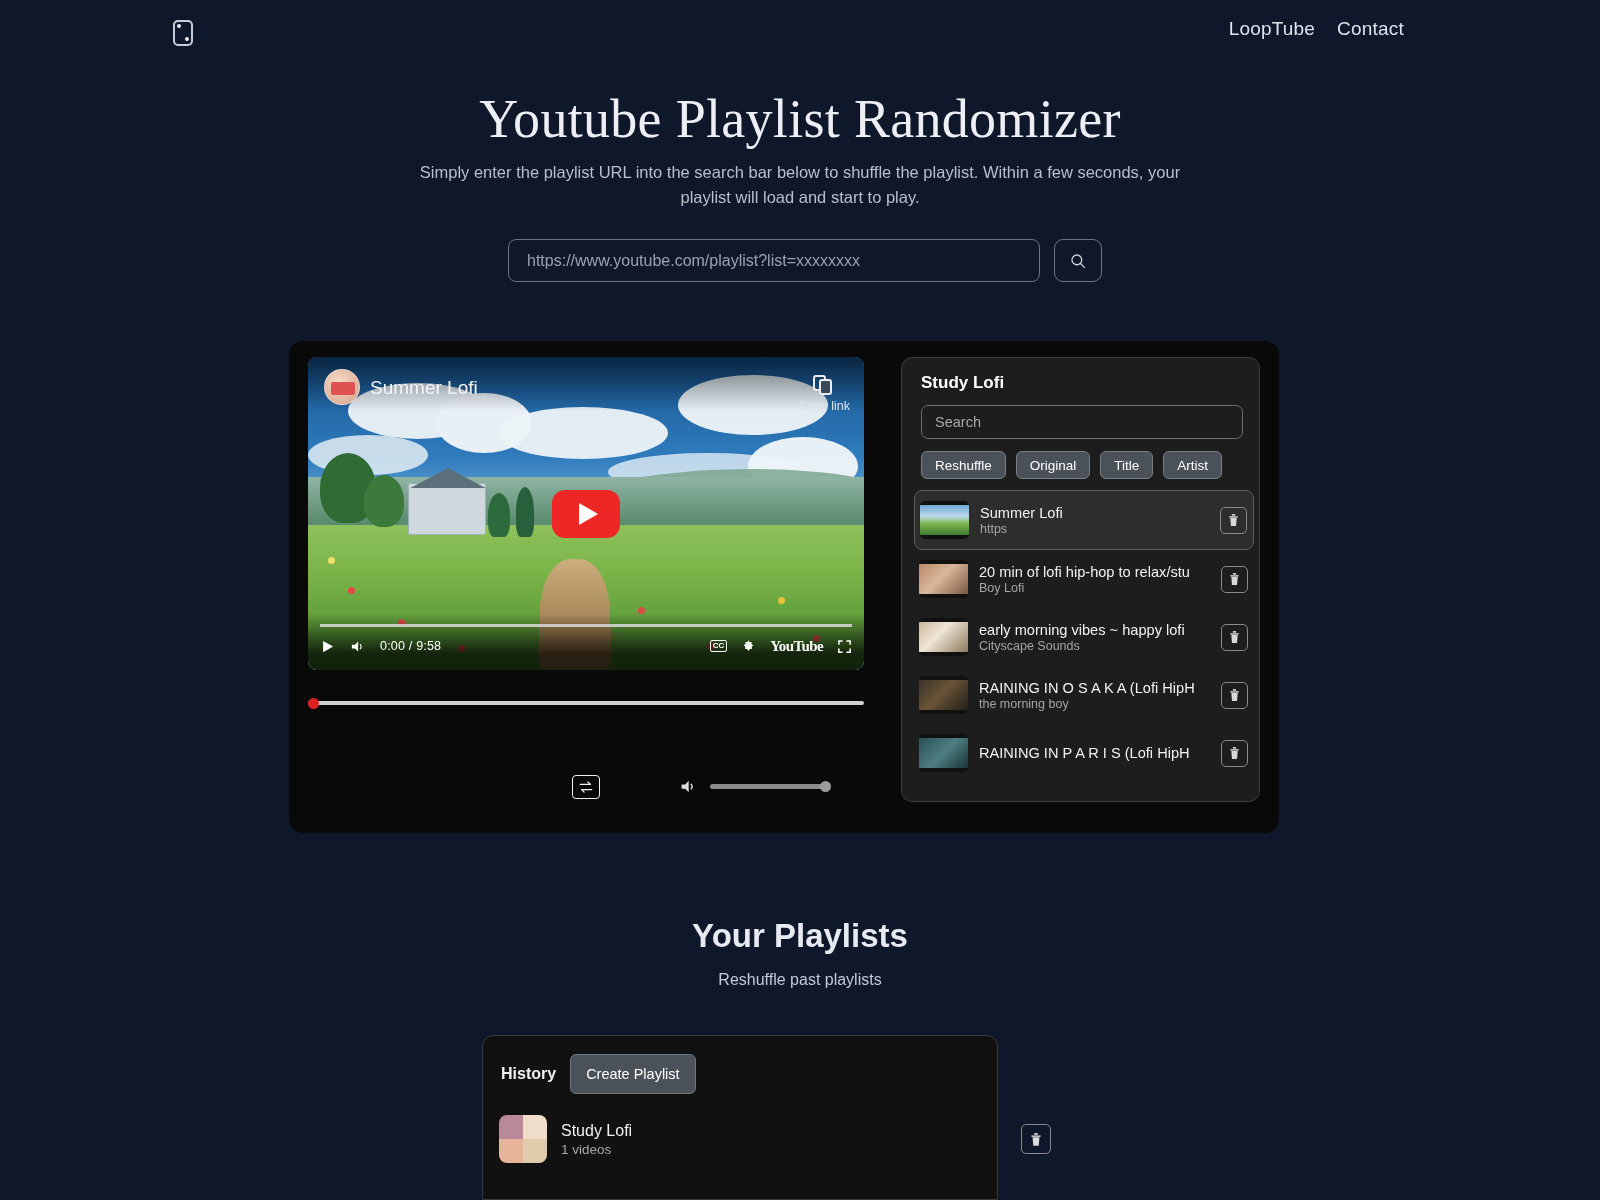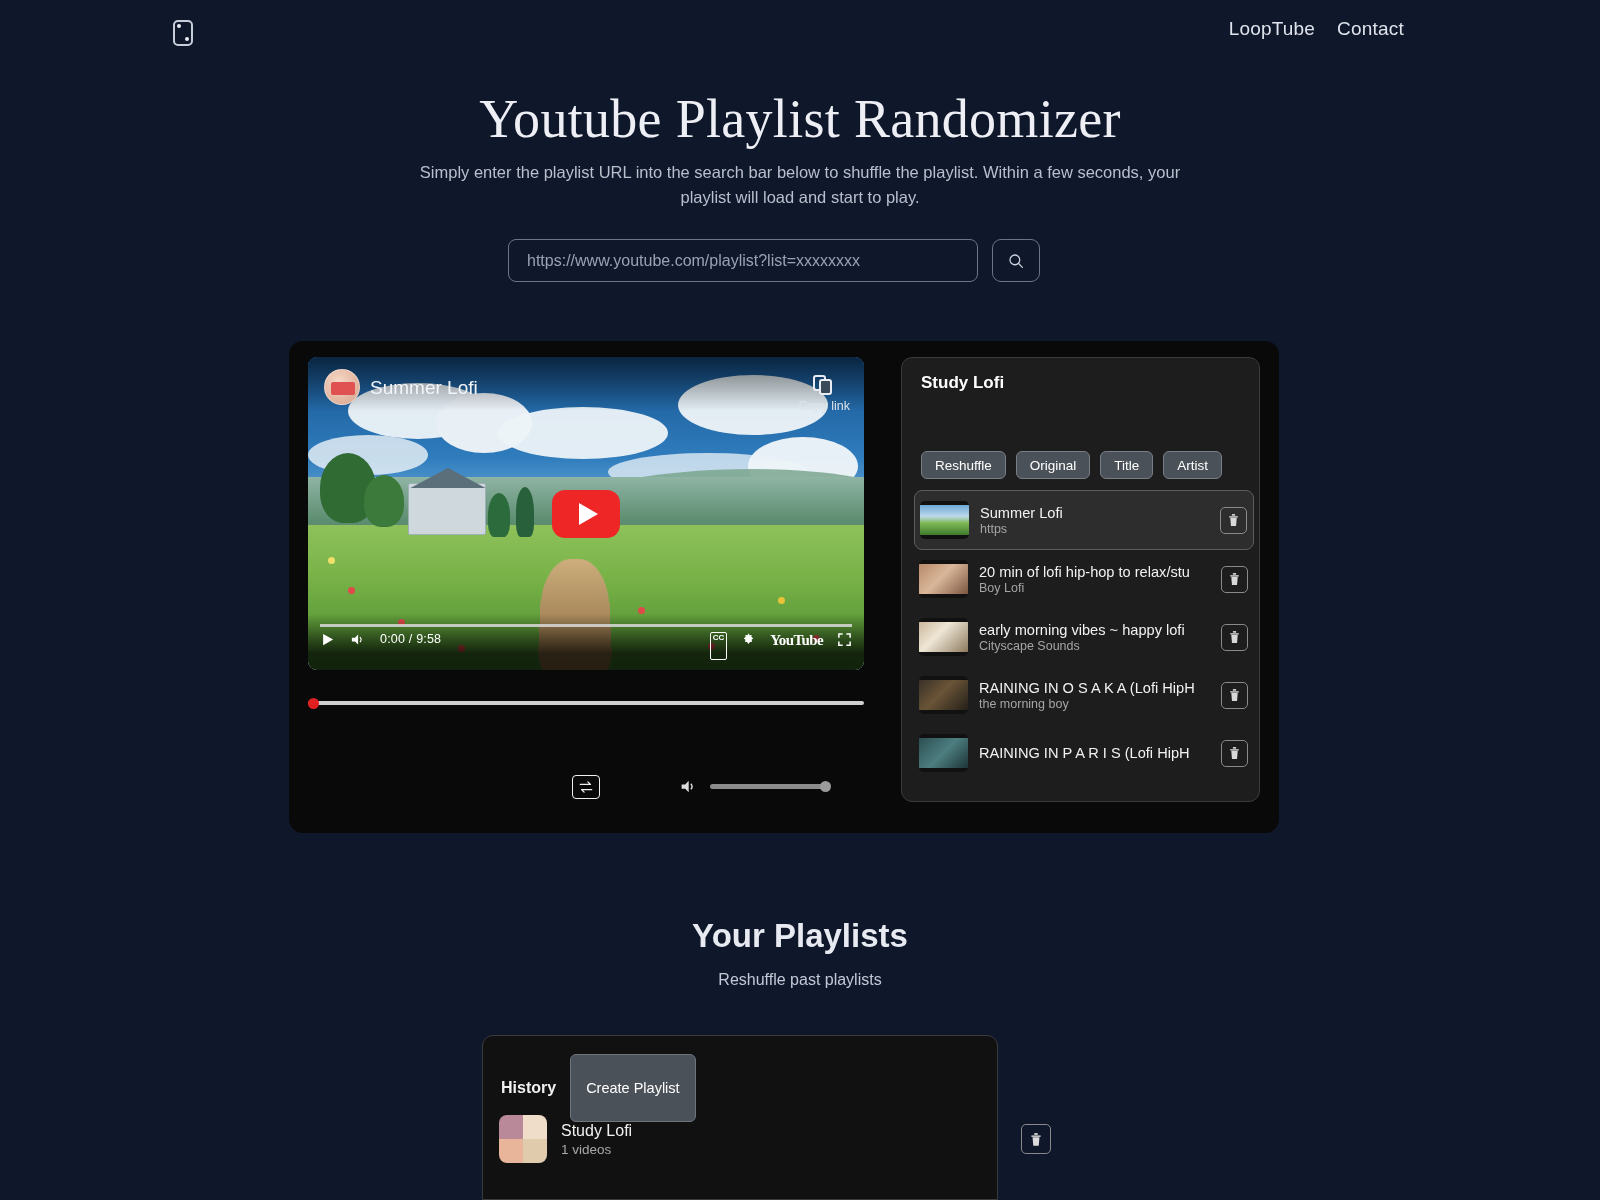--- a/index.html
+++ b/index.html
@@ -23,21 +23,21 @@
 
   
   .hero-title { position:absolute; left:0; top:88px; width:1600px; text-align:center;
     font-family:"Liberation Serif", serif; font-size:54px; color:#edeff5; letter-spacing:.3px; }
   .hero-sub { position:absolute; left:410px; top:160px; width:780px; text-align:center;
     color:#b9bfcd; font-size:16.5px; line-height:25px; }
 
   
   .searchrow { position:absolute; left:508px; top:239px; display:flex; gap:14px; align-items:center; }
   .search-input {
-    width:470px; height:43px; border-radius:8px; background:transparent;
+    width:532px; height:43px; border-radius:8px; background:transparent;
     border:1px solid #6c7487; color:#d7dbe5; font-size:16px; padding:7px 18px;
     font-family:"Liberation Sans", sans-serif;
   }
   .search-input::placeholder { color:#9aa2b3; }
   .search-btn { width:48px; height:43px; border-radius:9px; background:transparent;
     border:1px solid #6c7487; display:flex; align-items:center; justify-content:center; cursor:pointer; }
   .search-btn svg { width:18px; height:18px; stroke:#cdd3df; fill:none; stroke-width:1.7; }
 
   
   .player-shell { position:absolute; left:289px; top:341px; width:990px; height:492px;
@@ -74,21 +74,21 @@
   .t4 { left:208px; top:130px; width:18px; height:50px; background:#27603a; border-radius:50% 50% 26% 26%;}
   .house { position:absolute; left:100px; top:126px; width:78px; height:52px;
     background:#cfd8dd; border:1px solid #9fb0b8; border-radius:2px; }
   .house:before { content:""; position:absolute; left:-8px; top:-16px; width:94px; height:20px;
     background:#5a6f7a; clip-path: polygon(10% 100%, 50% 0, 90% 100%); }
   .flower { position:absolute; width:7px; height:7px; border-radius:50%; }
   .pbar-wrap { position:absolute; left:0; bottom:0; width:100%; height:56px;
     background:linear-gradient(180deg,rgba(0,0,0,0) 0%,rgba(0,0,0,.72) 70%); }
   .pbar { position:absolute; left:12px; right:12px; top:10px; height:3px; background:#d9d9d9; opacity:.85; }
   .pctrl { position:absolute; left:12px; right:12px; bottom:10px; height:28px;
-    display:flex; gap:14px; color:#fff; }
+    display:flex; align-items:center; gap:14px; color:#fff; }
   .pctrl .grow { flex:1; }
   .yt-time { font-size:12.5px; color:#fff; letter-spacing:.2px; }
   .ytlogo { font-family:"Liberation Serif", serif; font-weight:bold; font-size:15px; letter-spacing:-.6px; }
   .cc { border:1px solid #fff; border-radius:2px; font-size:8px; padding:1px 2px; line-height:8px; font-weight:bold;}
 
   .vid-top { position:absolute; left:0; top:0; width:100%; height:54px;
     background:linear-gradient(180deg,rgba(0,0,0,.55),rgba(0,0,0,0)); }
   .avatar { position:absolute; left:16px; top:12px; width:36px; height:36px; border-radius:50%;
     background:radial-gradient(circle at 40% 35%,#f6d9c7,#d6a189);
     border:1px solid rgba(255,255,255,.4); overflow:hidden; }
@@ -154,21 +154,21 @@
   
   .yp-title { position:absolute; left:0; top:917px; width:1600px; text-align:center;
     color:#e7eaf1; font-size:33px; font-weight:bold; }
   .yp-sub { position:absolute; left:0; top:971px; width:1600px; text-align:center;
     color:#c3c9d6; font-size:16px; }
   .hist-card { position:absolute; left:482px; top:1035px; width:516px; height:165px;
     background:#111111; border:1px solid #3a3a3a; border-radius:11px 11px 0 0; }
   .hist-tabs { position:absolute; left:18px; top:18px; display:flex; align-items:center; gap:14px; }
   .hist-tab { color:#f0f0f0; font-size:16px; font-weight:bold; cursor:pointer; }
   .create-btn { background:#4b5158; border:1px solid #6f757d; border-radius:6px; color:#fff;
-    font-size:14.5px; padding:25px 15px; cursor:pointer; font-family:"Liberation Sans", sans-serif; }
+    font-size:14.5px; padding:11px 15px; cursor:pointer; font-family:"Liberation Sans", sans-serif; }
   .hist-row { position:absolute; left:16px; top:77px; width:552px; height:52px;
     display:flex; align-items:center; gap:14px; }
   .hist-thumb { width:48px; height:48px; border-radius:8px; overflow:hidden; flex:none;
     display:grid; grid-template-columns:1fr 1fr; grid-template-rows:1fr 1fr; }
   .hist-thumb div { width:100%; height:100%; }
   .hist-meta { flex:1; }
   .hist-meta .hn { color:#f1f1f1; font-size:16px; }
   .hist-meta .hc { color:#a8a8a8; font-size:13.5px; margin-top:2px; }
   .hist-trash { width:30px; height:30px; border:1px solid #8a8a8a; border-radius:5px;
     display:flex; align-items:center; justify-content:center; cursor:pointer; }
@@ -296,20 +296,21 @@
             <path d="M16 8 A6 6 0 0 1 16 16" stroke="#ddd" stroke-width="2" fill="none"></path>
           </svg>
         <div class="voltrack">
           <div class="volknob"></div>
         </div>
       </div>
     </div>
 
     <div class="pl-panel" style="left:612px; top:16px;">
       <div class="pl-title">Study Lofi</div>
+      <input class="pl-search" type="text" placeholder="Search" style="">
       <div class="chips">
         <div class="chip">Reshuffle</div>
         <div class="chip">Original</div>
         <div class="chip">Title</div>
         <div class="chip">Artist</div>
       </div>
 
       <div class="pl-list">
 
         <div class="pl-item active">

